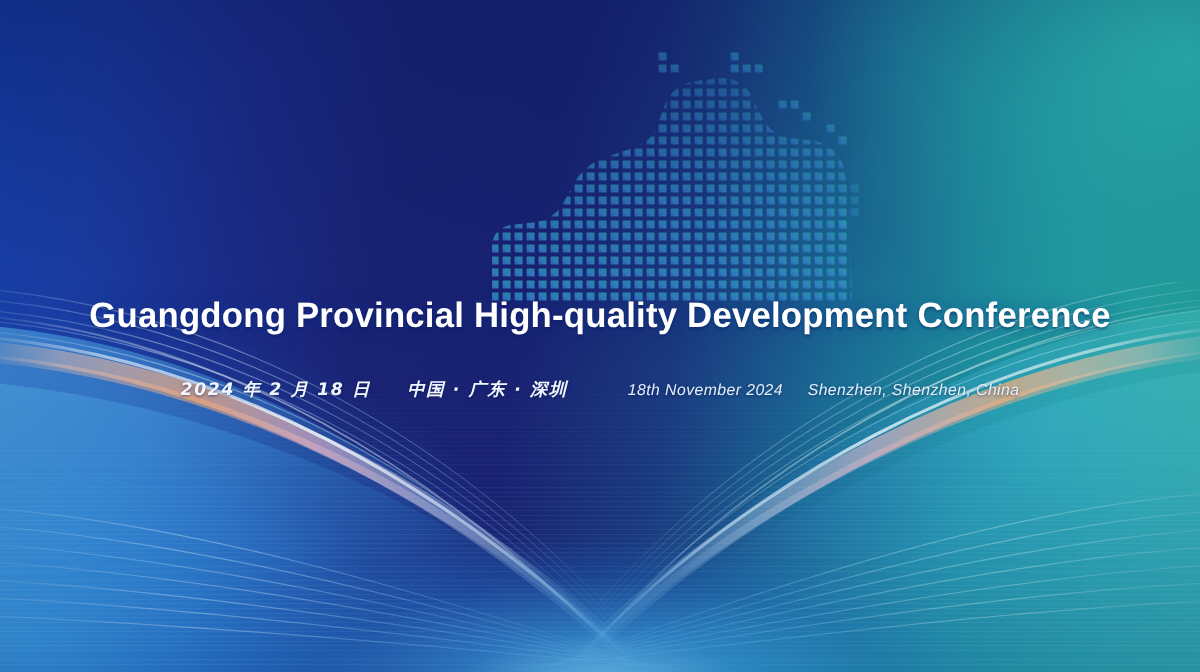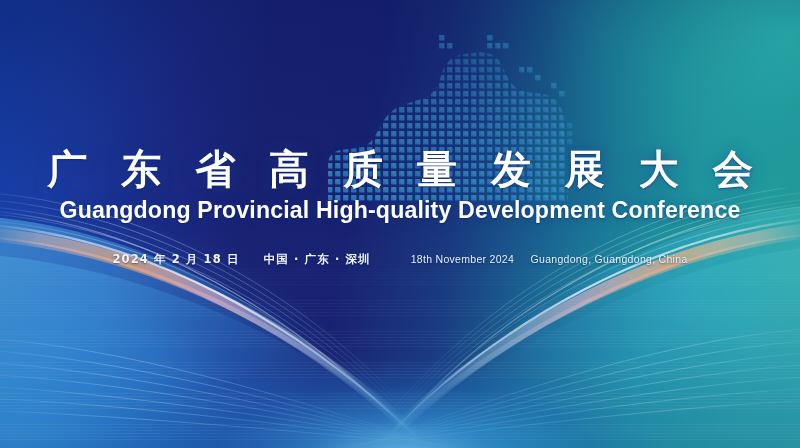--- a/index.html
+++ b/index.html
@@ -189,20 +189,21 @@
   .meta-row {
     position: absolute;
     top: 252px;
     left: 0;
     right: 0;
     display: flex;
     justify-content: center;
     align-items: baseline;
     gap: 40px;
     white-space: nowrap;
+    font-style: italic;
   }
 
   .meta-cn {
     font-family: "DejaVu Sans", "Liberation Sans", sans-serif;
     font-size: 11.5px;
     font-weight: 700;
     color: #f2f7ff;
     letter-spacing: 1.1px;
     text-shadow: 0 1px 2px rgba(8,26,80,0.55);
   }
@@ -423,34 +424,33 @@
       </g>
     </svg>
   </div>
 
   <div class="striations"></div>
   <div class="bg-layer bg-bloom-bottom"></div>
   <div class="bg-layer vignette"></div>
 
   <div class="content">
 
-    <h1 class="title-cn">广 东 省 高 质 量 发 展 大 会</h1>
 
     <h2 class="title-en">Guangdong Provincial High-quality Development Conference</h2>
 
     <div class="meta-row">
 
       <div class="meta-cn">
         <span>2024 年 2 月 18 日</span>
         <span style="display:inline-block;width:14px"></span>
         <span>中国 · 广东 · 深圳</span>
       </div>
 
       <div class="meta-en">
         <span>18th November 2024</span>
         <span class="meta-en-sep"></span>
-        <span>Guangdong, Guangdong, China</span>
+        <span>Shenzhen, Shenzhen, China</span>
       </div>
 
     </div>
   </div>
 
 </div>
 
 </body></html>

